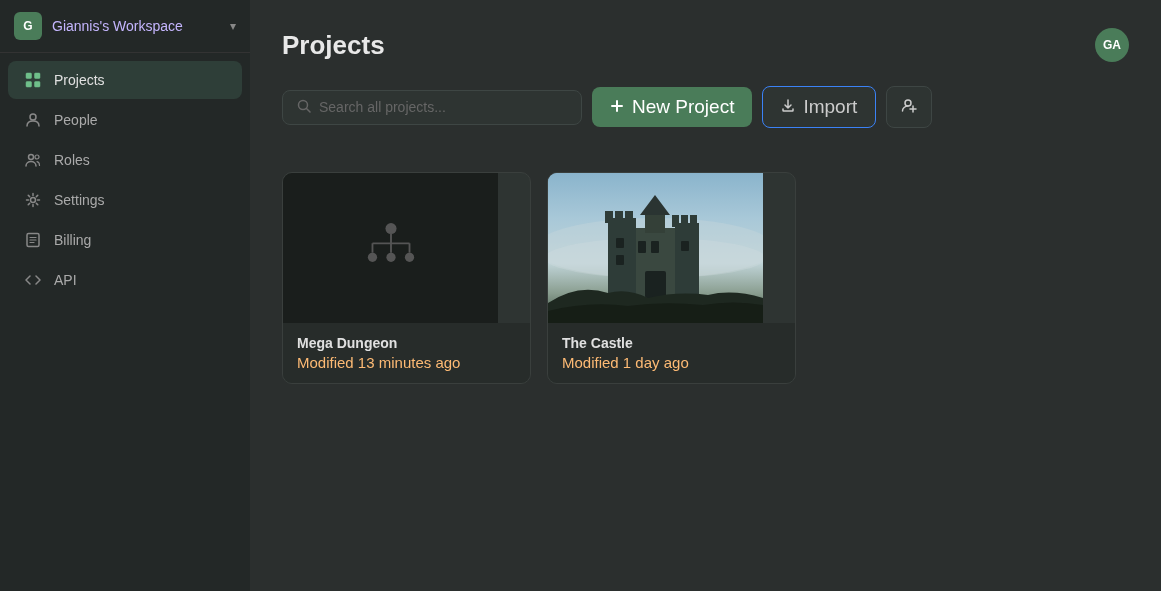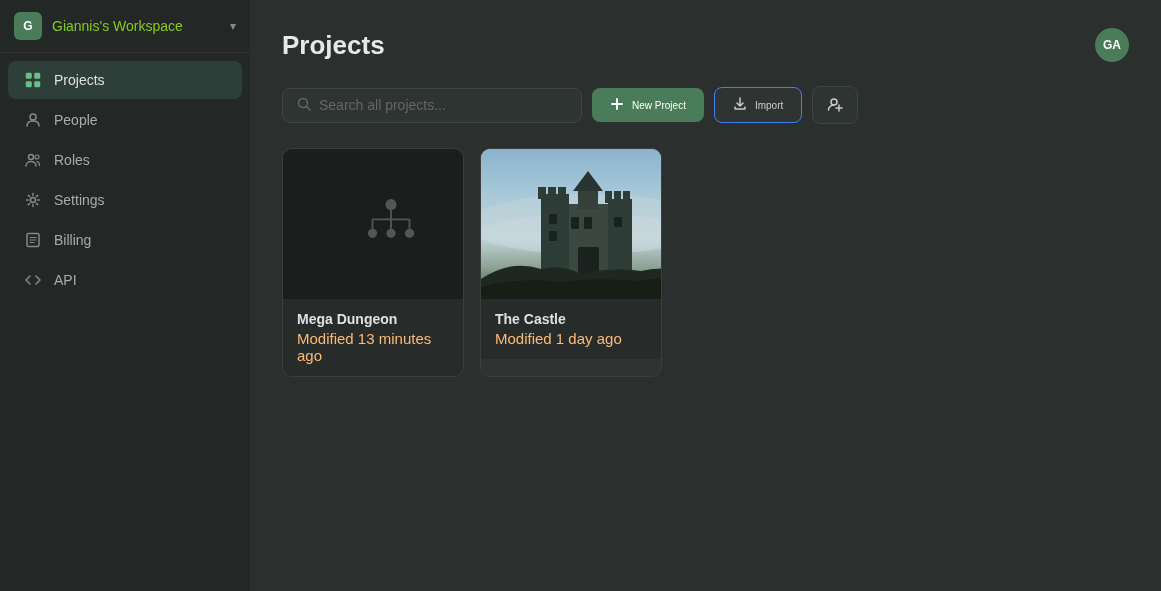--- a/index.html
+++ b/index.html
@@ -39,21 +39,21 @@
       border-radius: 6px;
       display: flex;
       align-items: center;
       justify-content: center;
       color: #fff;
       font-size: 12px;
       font-weight: 700;
     }
 
     .workspace-name {
-      color: #84cc16;
+      color: #c4b5fd;
       font-size: 14px;
       font-weight: 500;
       flex: 1;
     }
 
     .workspace-chevron {
       color: #888;
       font-size: 12px;
     }
 
@@ -166,21 +166,21 @@
     }
 
     .search-input::placeholder { color: #666; }
 
     .btn {
       display: flex;
       align-items: center;
       gap: 8px;
       padding: 9px 18px;
       border-radius: 8px;
-      font-size: 10px;
+      font-size: 19px;
       font-weight: 500;
       cursor: pointer;
       border: none;
     }
 
     .btn-primary {
       background: #4a7c59;
       color: #fff;
     }
 
@@ -198,27 +198,28 @@
     }
 
     
     .projects-grid {
       display: flex;
       flex-wrap: wrap;
       gap: 16px;
     }
 
     .project-card {
-      width: 182px;
+      width: 249px;
       border-radius: 10px;
       overflow: hidden;
       background: #2e3432;
       cursor: pointer;
       border: 1px solid #3a3f3d;
       transition: border-color 0.15s;
+      margin-top: 20px;
     }
 
     .project-thumbnail {
       width: 215px;
       height: 150px;
       background: #1e2422;
       display: flex;
       align-items: center;
       justify-content: center;
       position: relative;

